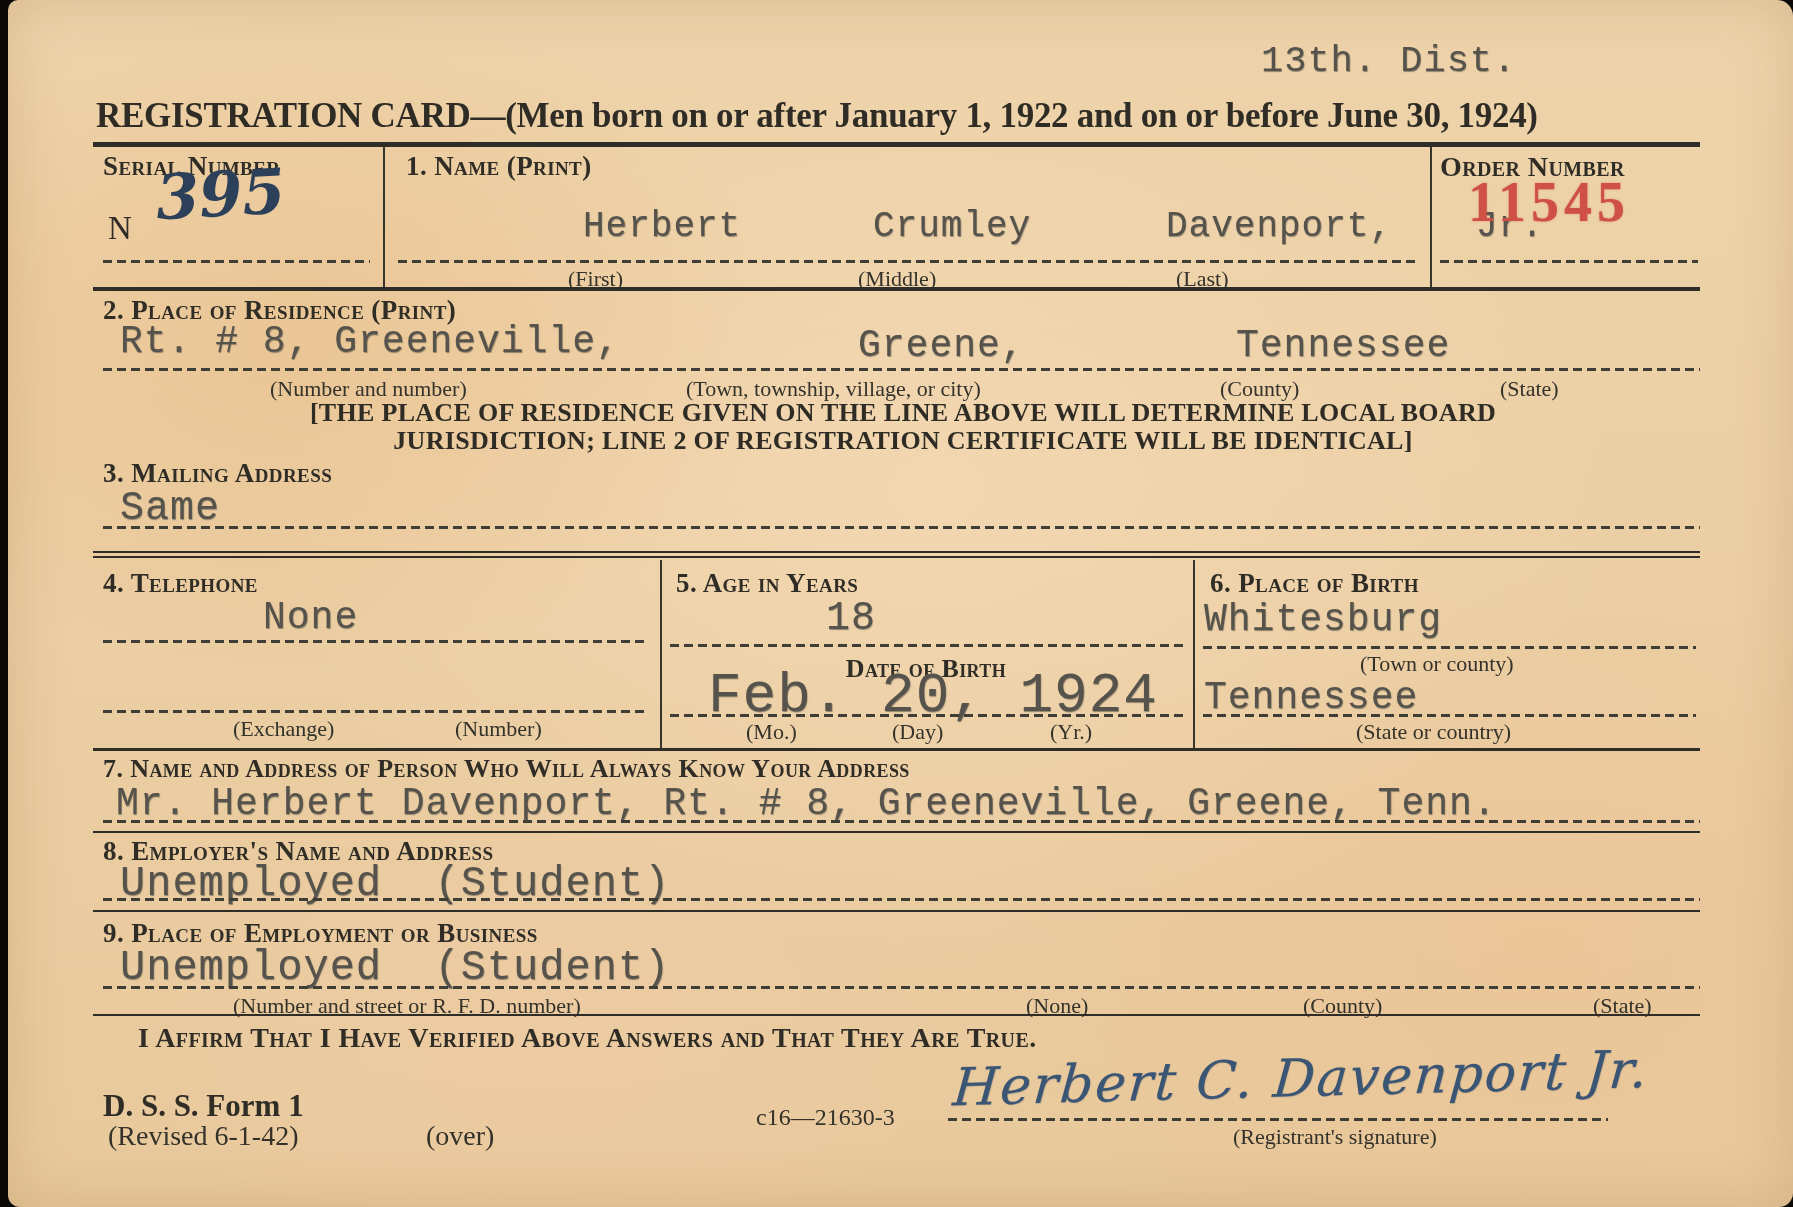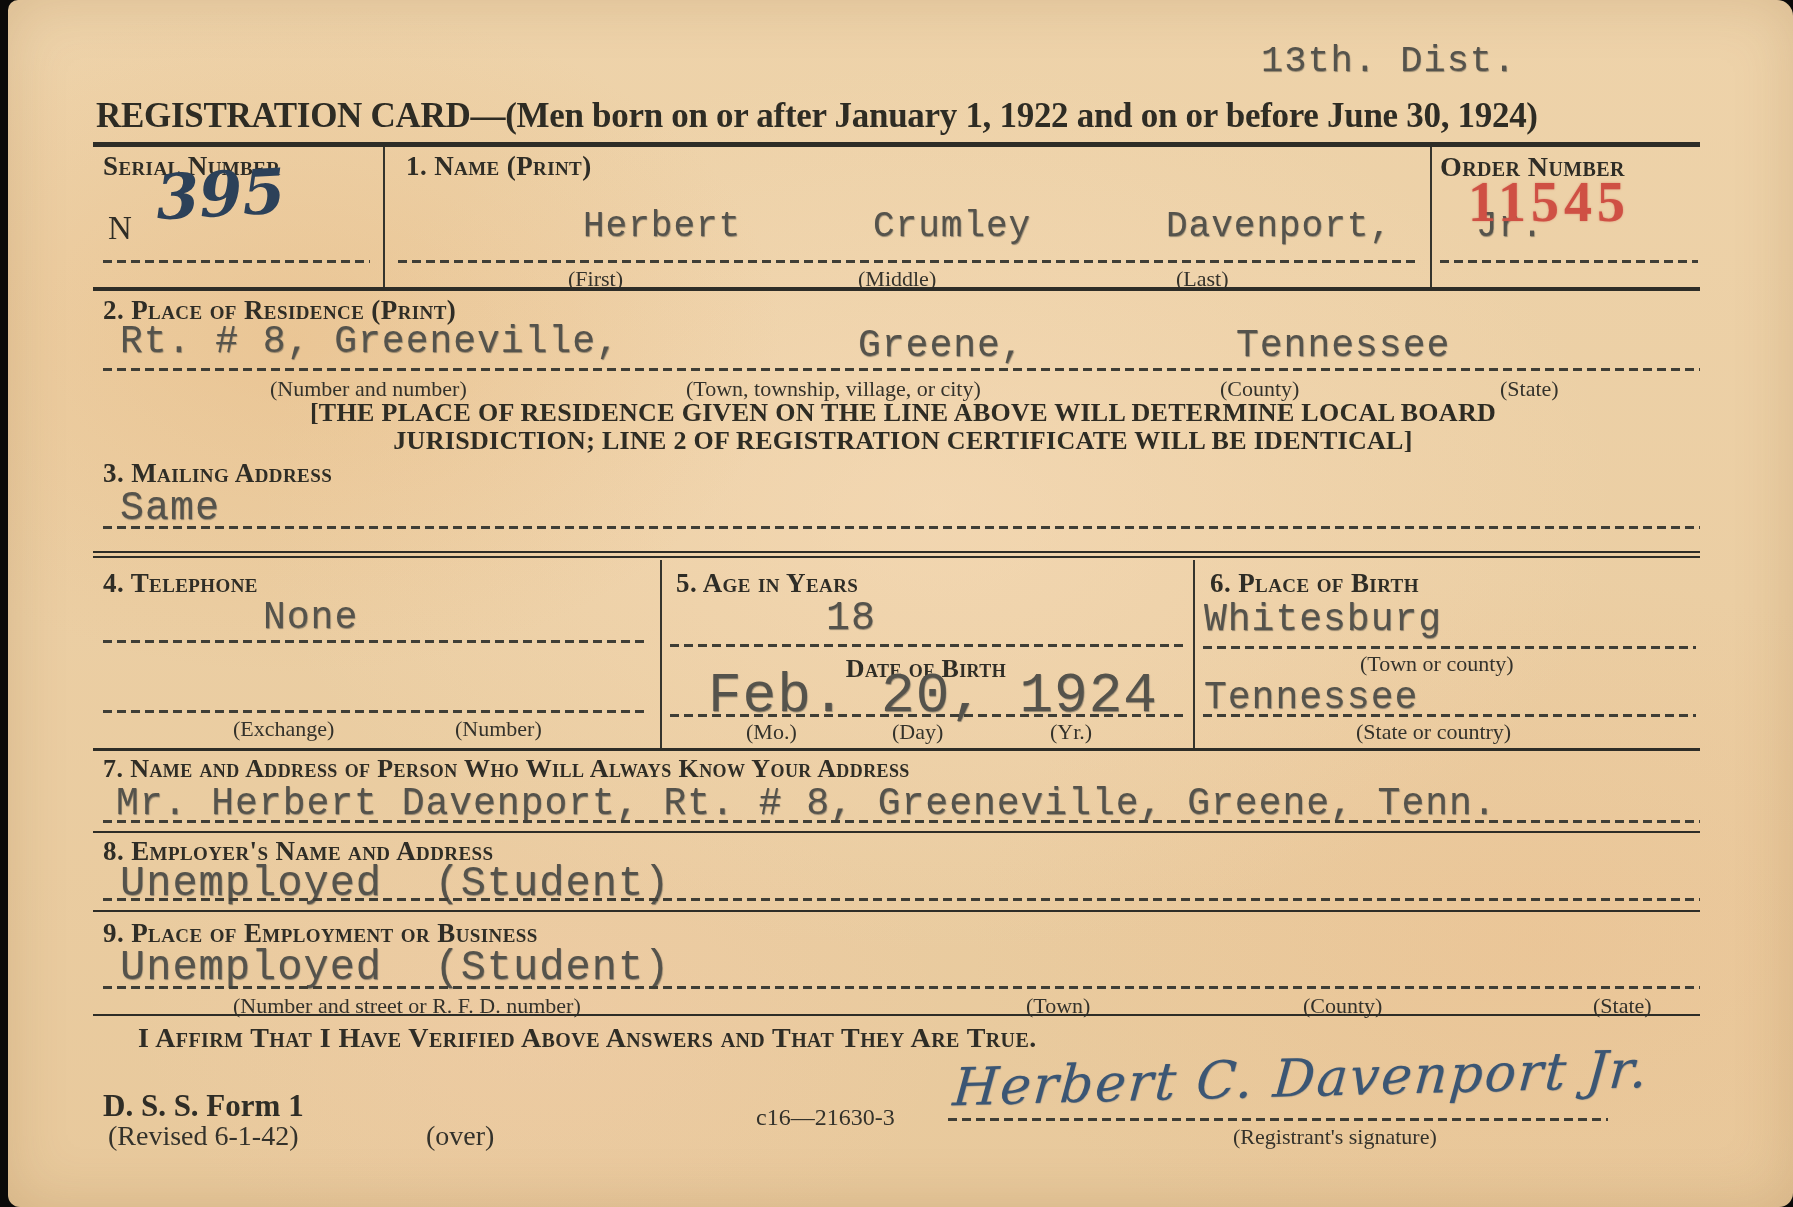--- a/index.html
+++ b/index.html
@@ -162,21 +162,21 @@
 
   <div class="el lbl" style="left:95px;top:836px;">8. Employer's Name and Address</div>
   <div class="el typed" style="left:112px;top:860px;font-size:42px;">Unemployed &nbsp;(Student)</div>
   <div class="dash" style="left:95px;top:898px;width:1597px;"></div>
   <div class="rule" style="left:85px;top:910px;width:1607px;height:2px;"></div>
 
   <div class="el lbl" style="left:95px;top:918px;">9. Place of Employment or Business</div>
   <div class="el typed" style="left:112px;top:944px;font-size:42px;">Unemployed &nbsp;(Student)</div>
   <div class="dash" style="left:95px;top:986px;width:1597px;"></div>
   <div class="el sub" style="left:225px;top:993px;">(Number and street or R. F. D. number)</div>
-  <div class="el sub" style="left:1018px;top:993px;">(Town)</div>
+  <div class="el sub" style="left:1018px;top:993px;">(None)</div>
   <div class="el sub" style="left:1295px;top:993px;">(County)</div>
   <div class="el sub" style="left:1585px;top:993px;">(State)</div>
   <div class="rule" style="left:85px;top:1014px;width:1607px;height:2px;"></div>
 
   <div class="el lbl" style="left:130px;top:1022px;font-size:28px;font-weight:bold;">I Affirm That I Have Verified Above Answers and That They Are True.</div>
 
   <div class="el" style="left:95px;top:1088px;font-size:31px;font-weight:bold;color:#2f2d26;font-family:'Liberation Serif',serif;">D. S. S. Form 1</div>
   <div class="el sub" style="left:100px;top:1120px;font-size:28px;">(Revised 6-1-42)</div>
   <div class="el sub" style="left:418px;top:1120px;font-size:28px;">(over)</div>
   <div class="el sub" style="left:748px;top:1104px;font-size:24px;">c16—21630-3</div>

